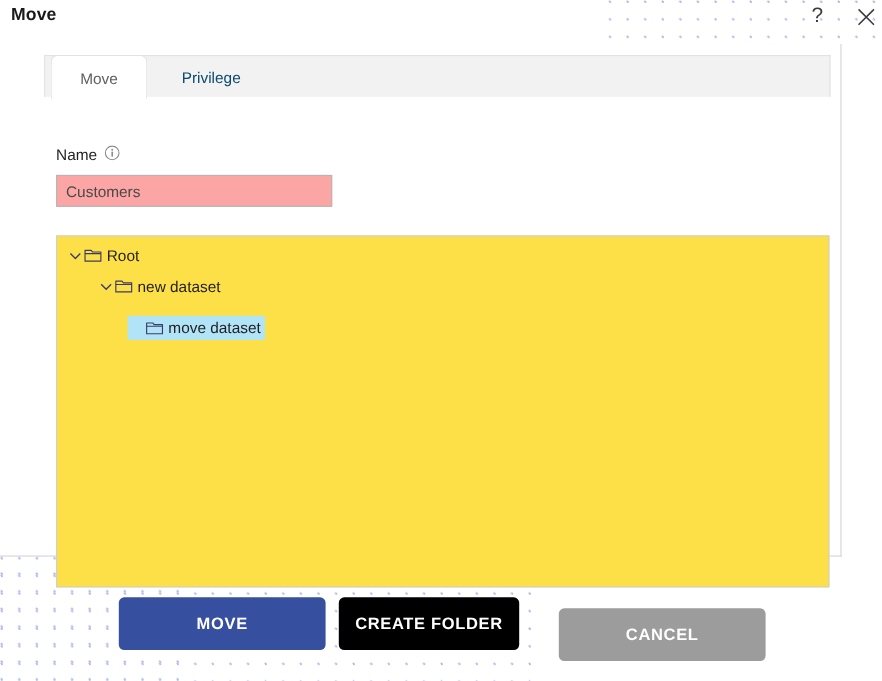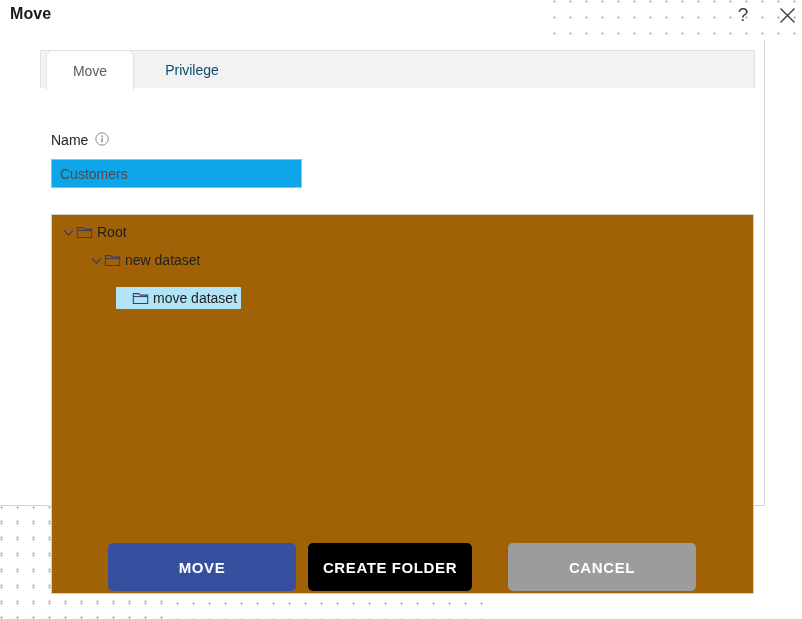--- a/index.html
+++ b/index.html
@@ -126,36 +126,36 @@
   #info-icon {
     width: 14px; height: 14px;
     display: block;
     cursor: pointer;
   }
   #name-input {
     position: absolute;
     left: 51px; top: 119px;
     width: 251px; height: 29px;
     border: 1px solid #b5b5b5;
-    background: #0ea5e9;
+    background: #fca5a5;
     font-family: "Liberation Sans", sans-serif;
     font-size: 14px;
     color: #4a4a4a;
     padding: 0 8px;
     box-sizing: border-box;
     outline: none;
   }
 
   
   #tree-panel {
     position: absolute;
     left: 51px; top: 174px;
-    width: 703px; height: 380px;
+    width: 703px; height: 320px;
     border: 1px solid #cfcfcf;
-    background: #a16207;
+    background: #fde047;
     box-sizing: border-box;
     overflow: auto;
   }
   .tree-node {
     display: flex;
     align-items: center;
     height: 22px;
     margin-top: 6px;
     font-size: 14px;
     color: #1f1f1f;
@@ -202,21 +202,21 @@
     font-weight: bold;
     letter-spacing: .6px;
     cursor: pointer;
     display: flex;
     align-items: center;
     justify-content: center;
     padding: 0;
   }
   #btn-move { left: 108px; width: 188px; background: #36509f; }
   #btn-create-folder { left: 308px; width: 164px; background: #000000; }
-  #btn-cancel { left: 508px; width: 188px; background: #9c9c9c; }
+  #btn-cancel { left: 508px; width: 188px; background: #9c9c9c; margin-top: 10px; }
 </style>
 </head>
 <body>
 
 <div class="dots" id="dots-top-right"></div>
 <div class="dots" id="dots-bottom-left"></div>
 <div class="dots" id="dots-bottom-strip"></div>
 
 <div id="titlebar">
   <div id="dialog-title">Move</div>

